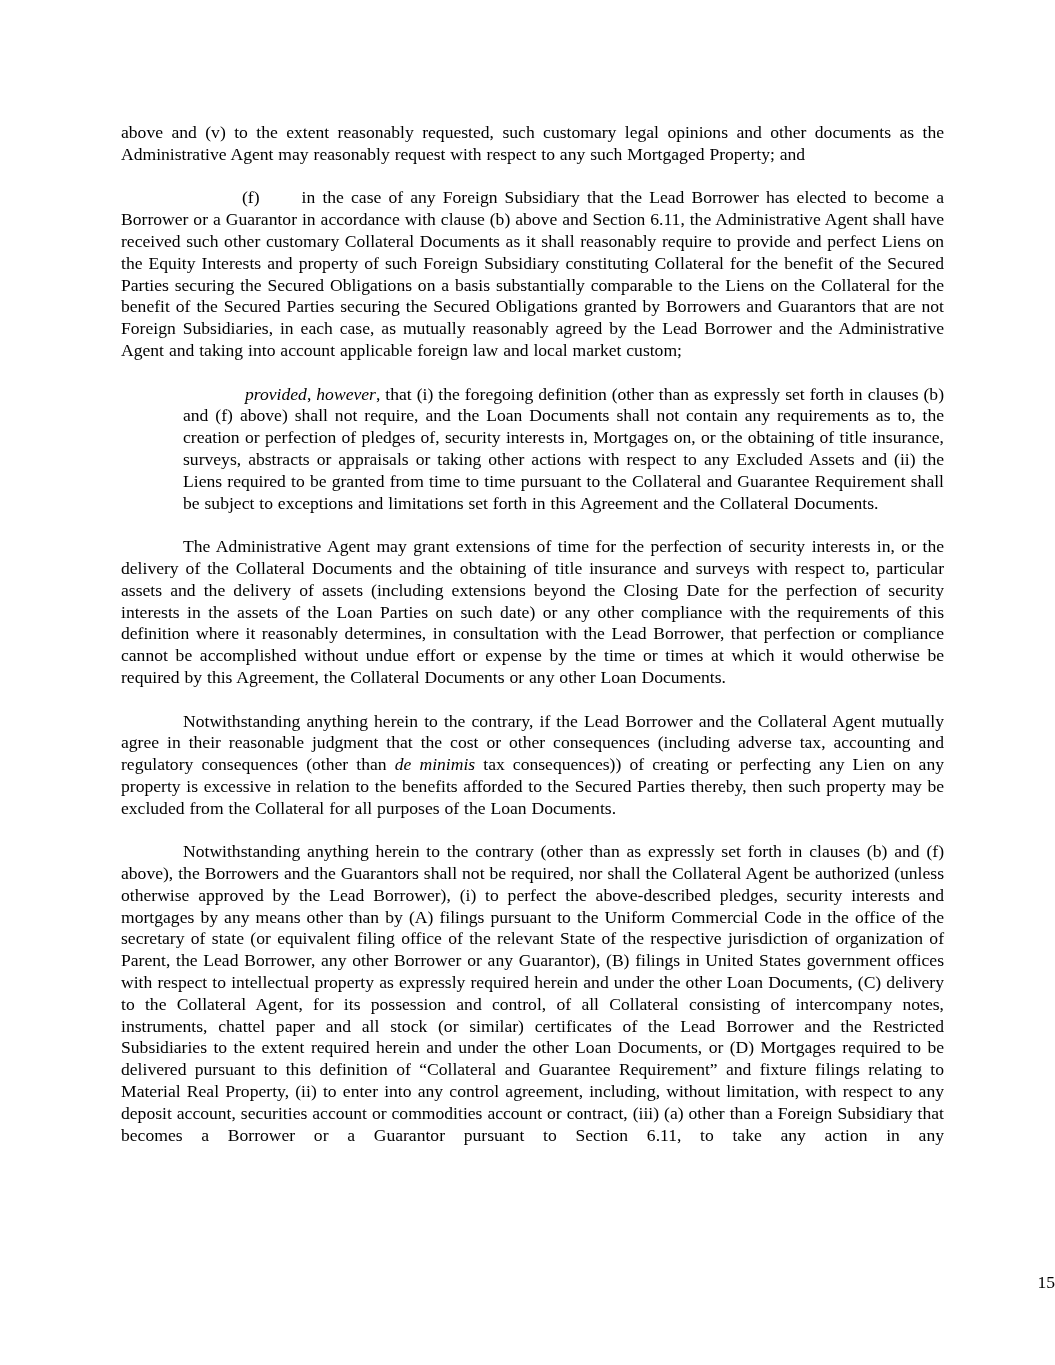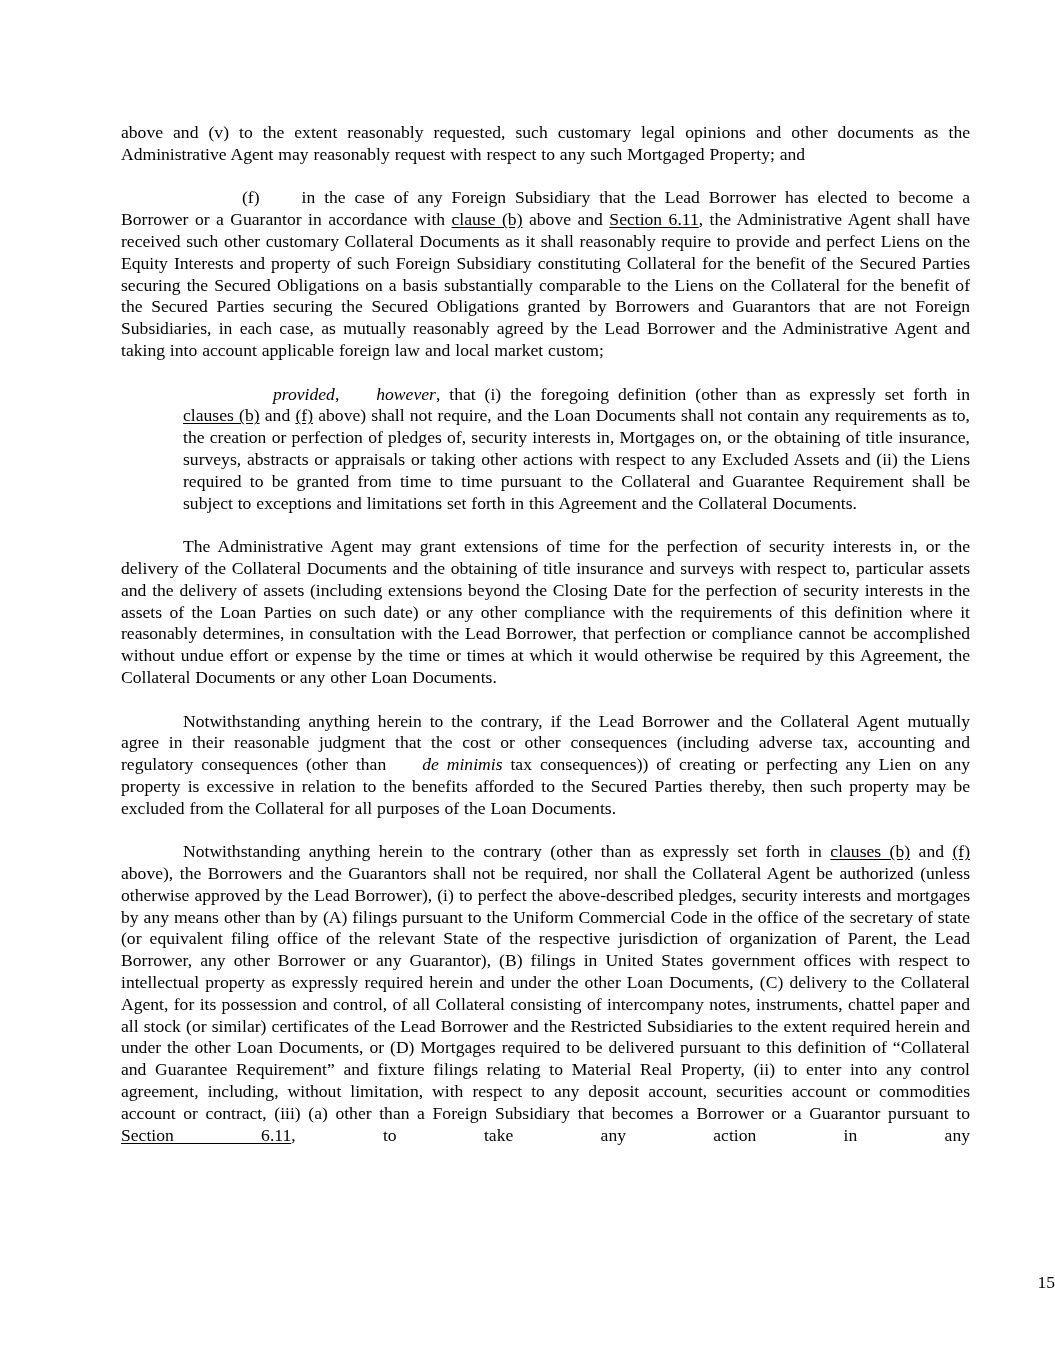--- a/index.html
+++ b/index.html
@@ -11,42 +11,42 @@
     width: 1055px;
     height: 1365px;
     position: relative;
     font-family: "Liberation Serif", "DejaVu Serif", serif;
     color: #000000;
   }
   .page {
     position: absolute;
     inset: 0;
     box-sizing: border-box;
-    padding: 122px 85px 0 121px;
+    padding: 122px 111px 0 121px;
     background: #ffffff;
   }
   .para {
     margin: 0 0 21.8px 0;
     font-size: 17.6px;
     line-height: 21.8px;
     text-align: justify;
     word-spacing: 0.5px;
   }
   
   .para-cont { text-indent: 0; }
   
   .para-clause { text-indent: 121px; }
   
   .para-proviso { margin-left: 62px; text-indent: 62px; }
   
   .para-body { text-indent: 62px; }
   
   .para-pagebreak { text-align-last: justify; }
-  .i { font-style: italic; margin-left: 28px; }
-  .u { text-decoration: underline; text-underline-offset: 2px; }
+  .i { font-style: italic; }
+  .u { text-underline-offset: 2px; }
   .tab { display: inline-block; width: 42px; text-indent: 0; }
   .footer {
     position: absolute;
     left: 0;
     right: 0;
     top: 1272px;
     text-align: right;
     font-size: 17.6px;
     line-height: 21.8px;
   }

